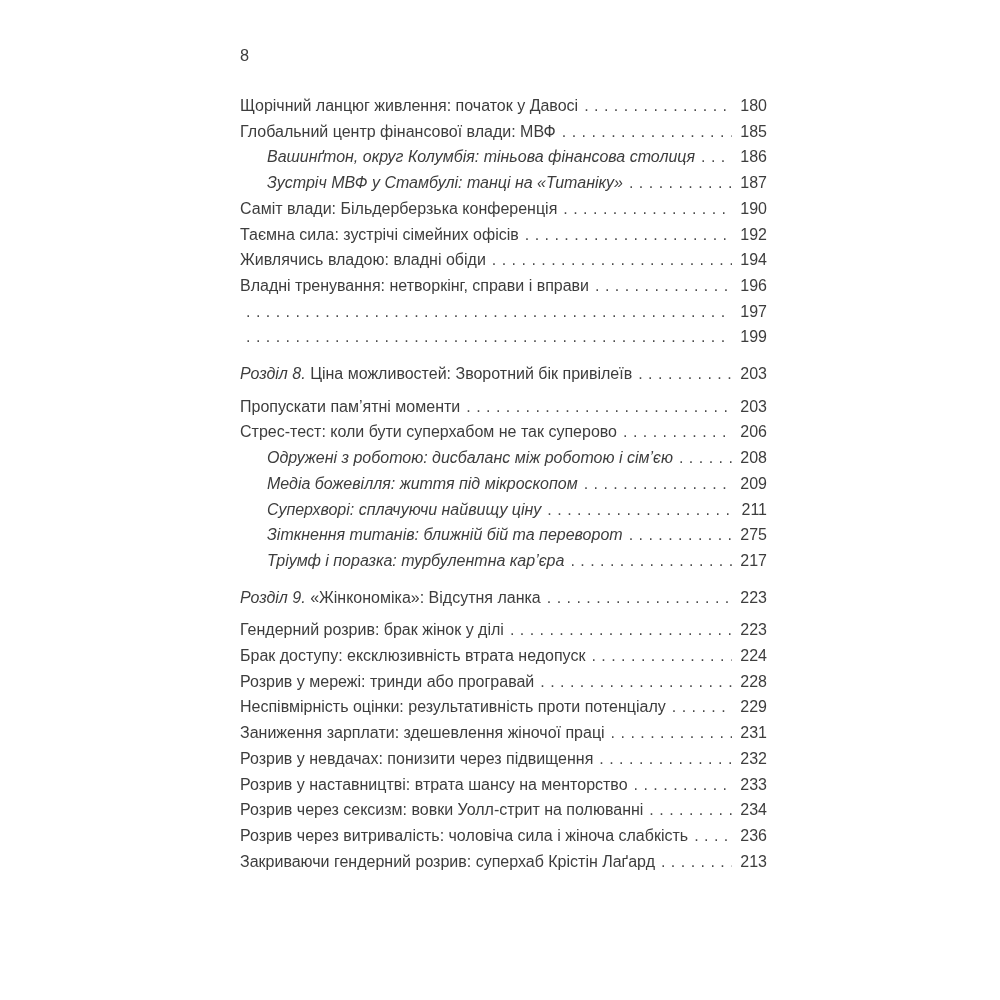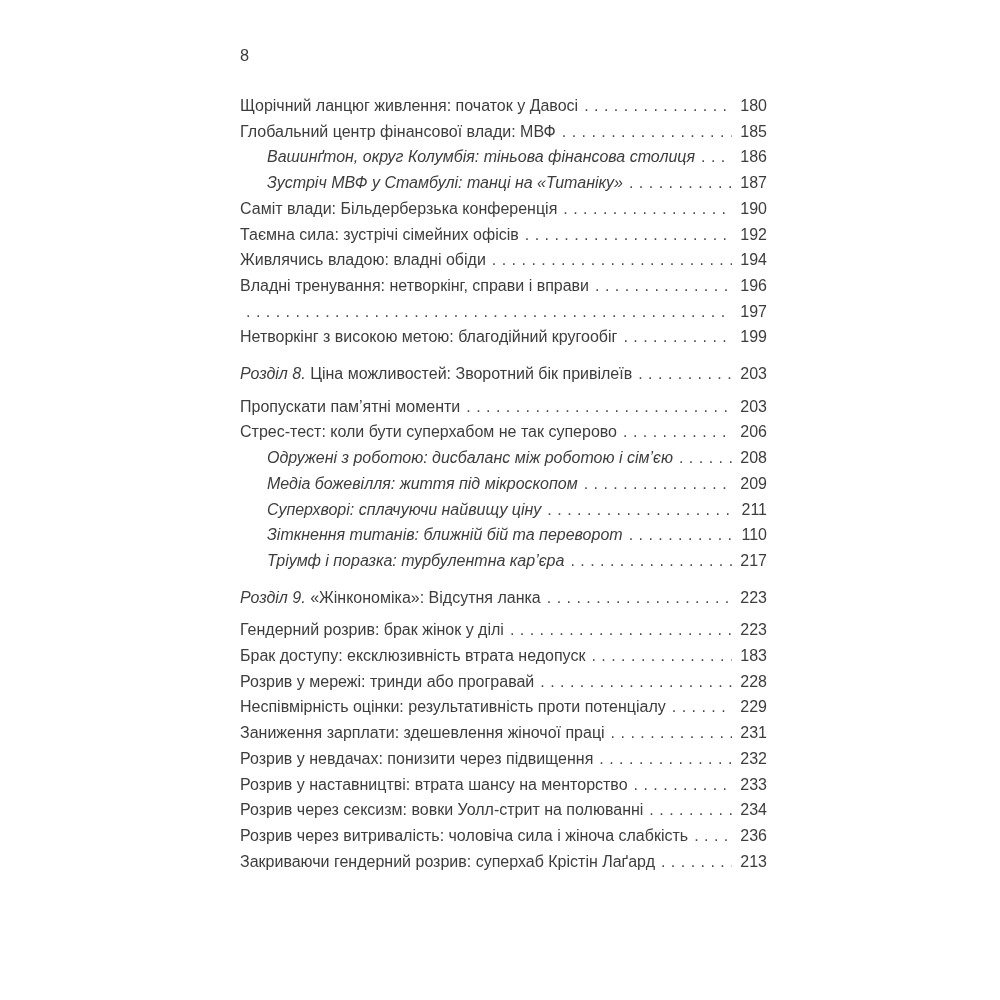--- a/index.html
+++ b/index.html
@@ -112,21 +112,20 @@
     <div class="toc-row normal">
       <span class="toc-title">Владні тренування: нетворкінг, справи і вправи</span>
       <span class="toc-dots">. . . . . . . . . . . . . . . . . . . . . . . . . . . . . . . . . . . . . . . . . . . . . . . . . . . . . . . . . . . . . . . . . . . . . . . . . . . . . . . . </span>
       <span class="toc-page">196</span>
     </div>
     <div class="toc-row normal">
       <span class="toc-dots">. . . . . . . . . . . . . . . . . . . . . . . . . . . . . . . . . . . . . . . . . . . . . . . . . . . . . . . . . . . . . . . . . . . . . . . . . . . . . . . . </span>
       <span class="toc-page">197</span>
     </div>
     <div class="toc-row normal">
-      <span class="toc-title">Нетворкінг з високою метою: благодійний кругообіг</span>
       <span class="toc-dots">. . . . . . . . . . . . . . . . . . . . . . . . . . . . . . . . . . . . . . . . . . . . . . . . . . . . . . . . . . . . . . . . . . . . . . . . . . . . . . . . </span>
       <span class="toc-page">199</span>
     </div>
     <div class="toc-row chapter">
       <span class="chapter-label">Розділ 8. </span>
       <span class="toc-title">Ціна можливостей: Зворотний бік привілеїв</span>
       <span class="toc-dots">. . . . . . . . . . . . . . . . . . . . . . . . . . . . . . . . . . . . . . . . . . . . . . . . . . . . . . . . . . . . . . . . . . . . . . . . . . . . . . . . </span>
       <span class="toc-page">203</span>
     </div>
     <div class="toc-row normal">
@@ -150,42 +149,42 @@
       <span class="toc-page">209</span>
     </div>
     <div class="toc-row sub">
       <span class="toc-title">Суперхворі: сплачуючи найвищу ціну</span>
       <span class="toc-dots">. . . . . . . . . . . . . . . . . . . . . . . . . . . . . . . . . . . . . . . . . . . . . . . . . . . . . . . . . . . . . . . . . . . . . . . . . . . . . . . . </span>
       <span class="toc-page">211</span>
     </div>
     <div class="toc-row sub">
       <span class="toc-title">Зіткнення титанів: ближній бій та переворот</span>
       <span class="toc-dots">. . . . . . . . . . . . . . . . . . . . . . . . . . . . . . . . . . . . . . . . . . . . . . . . . . . . . . . . . . . . . . . . . . . . . . . . . . . . . . . . </span>
-      <span class="toc-page">110</span>
+      <span class="toc-page">275</span>
     </div>
     <div class="toc-row sub">
       <span class="toc-title">Тріумф і поразка: турбулентна кар’єра</span>
       <span class="toc-dots">. . . . . . . . . . . . . . . . . . . . . . . . . . . . . . . . . . . . . . . . . . . . . . . . . . . . . . . . . . . . . . . . . . . . . . . . . . . . . . . . </span>
       <span class="toc-page">217</span>
     </div>
     <div class="toc-row chapter">
       <span class="chapter-label">Розділ 9. </span>
       <span class="toc-title">«Жінкономіка»: Відсутня ланка</span>
       <span class="toc-dots">. . . . . . . . . . . . . . . . . . . . . . . . . . . . . . . . . . . . . . . . . . . . . . . . . . . . . . . . . . . . . . . . . . . . . . . . . . . . . . . . </span>
       <span class="toc-page">223</span>
     </div>
     <div class="toc-row normal">
       <span class="toc-title">Гендерний розрив: брак жінок у ділі</span>
       <span class="toc-dots">. . . . . . . . . . . . . . . . . . . . . . . . . . . . . . . . . . . . . . . . . . . . . . . . . . . . . . . . . . . . . . . . . . . . . . . . . . . . . . . . </span>
       <span class="toc-page">223</span>
     </div>
     <div class="toc-row normal">
       <span class="toc-title">Брак доступу: ексклюзивність втрата недопуск</span>
       <span class="toc-dots">. . . . . . . . . . . . . . . . . . . . . . . . . . . . . . . . . . . . . . . . . . . . . . . . . . . . . . . . . . . . . . . . . . . . . . . . . . . . . . . . </span>
-      <span class="toc-page">183</span>
+      <span class="toc-page">224</span>
     </div>
     <div class="toc-row normal">
       <span class="toc-title">Розрив у мережі: тринди або програвай</span>
       <span class="toc-dots">. . . . . . . . . . . . . . . . . . . . . . . . . . . . . . . . . . . . . . . . . . . . . . . . . . . . . . . . . . . . . . . . . . . . . . . . . . . . . . . . </span>
       <span class="toc-page">228</span>
     </div>
     <div class="toc-row normal">
       <span class="toc-title">Неспівмірність оцінки: результативність проти потенціалу</span>
       <span class="toc-dots">. . . . . . . . . . . . . . . . . . . . . . . . . . . . . . . . . . . . . . . . . . . . . . . . . . . . . . . . . . . . . . . . . . . . . . . . . . . . . . . . </span>
       <span class="toc-page">229</span>

